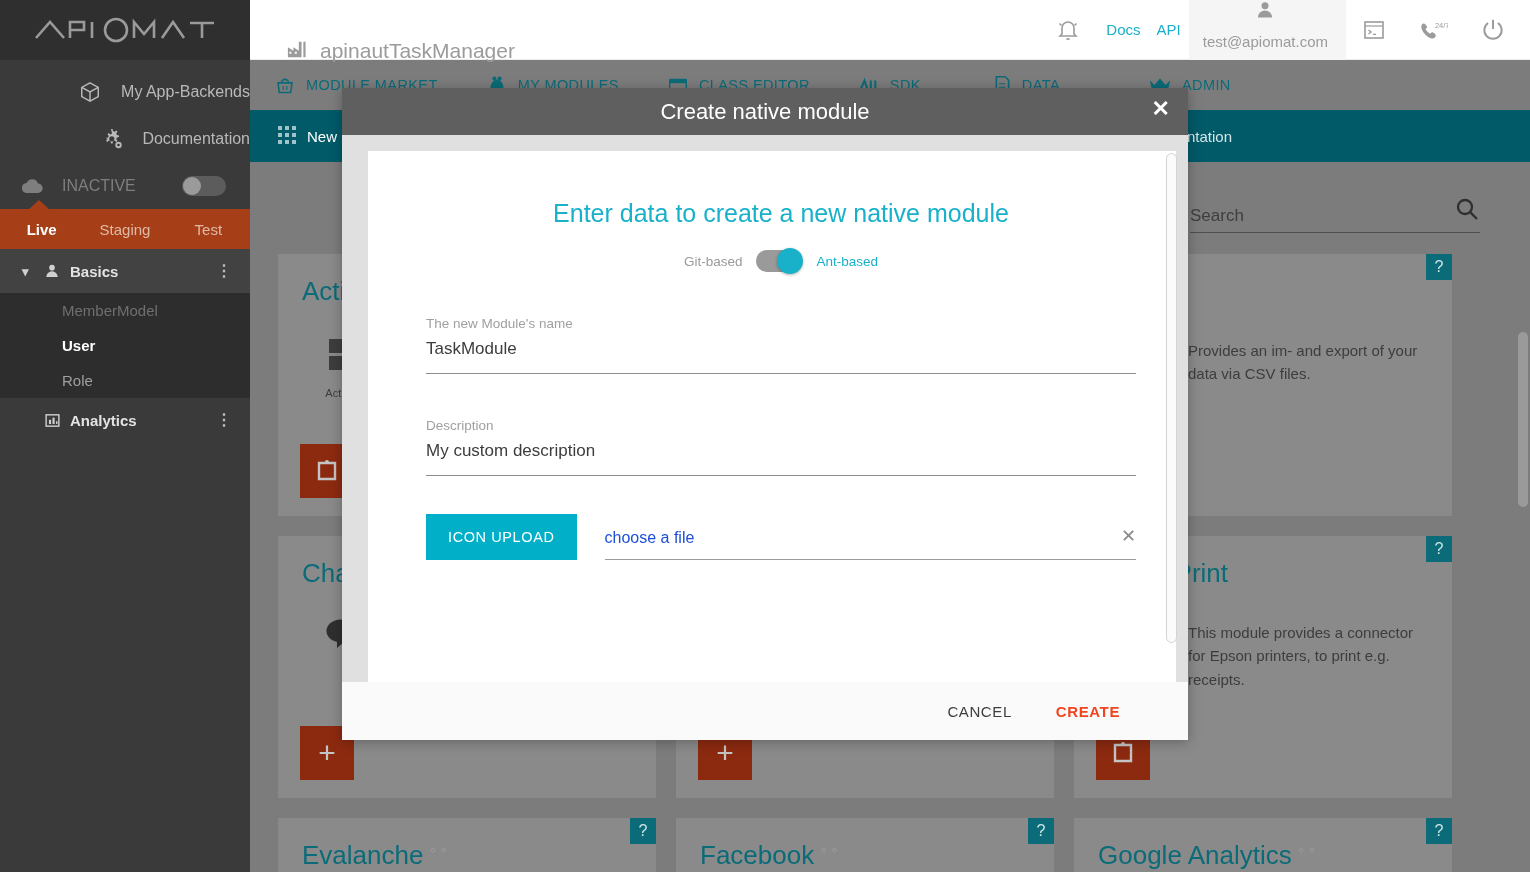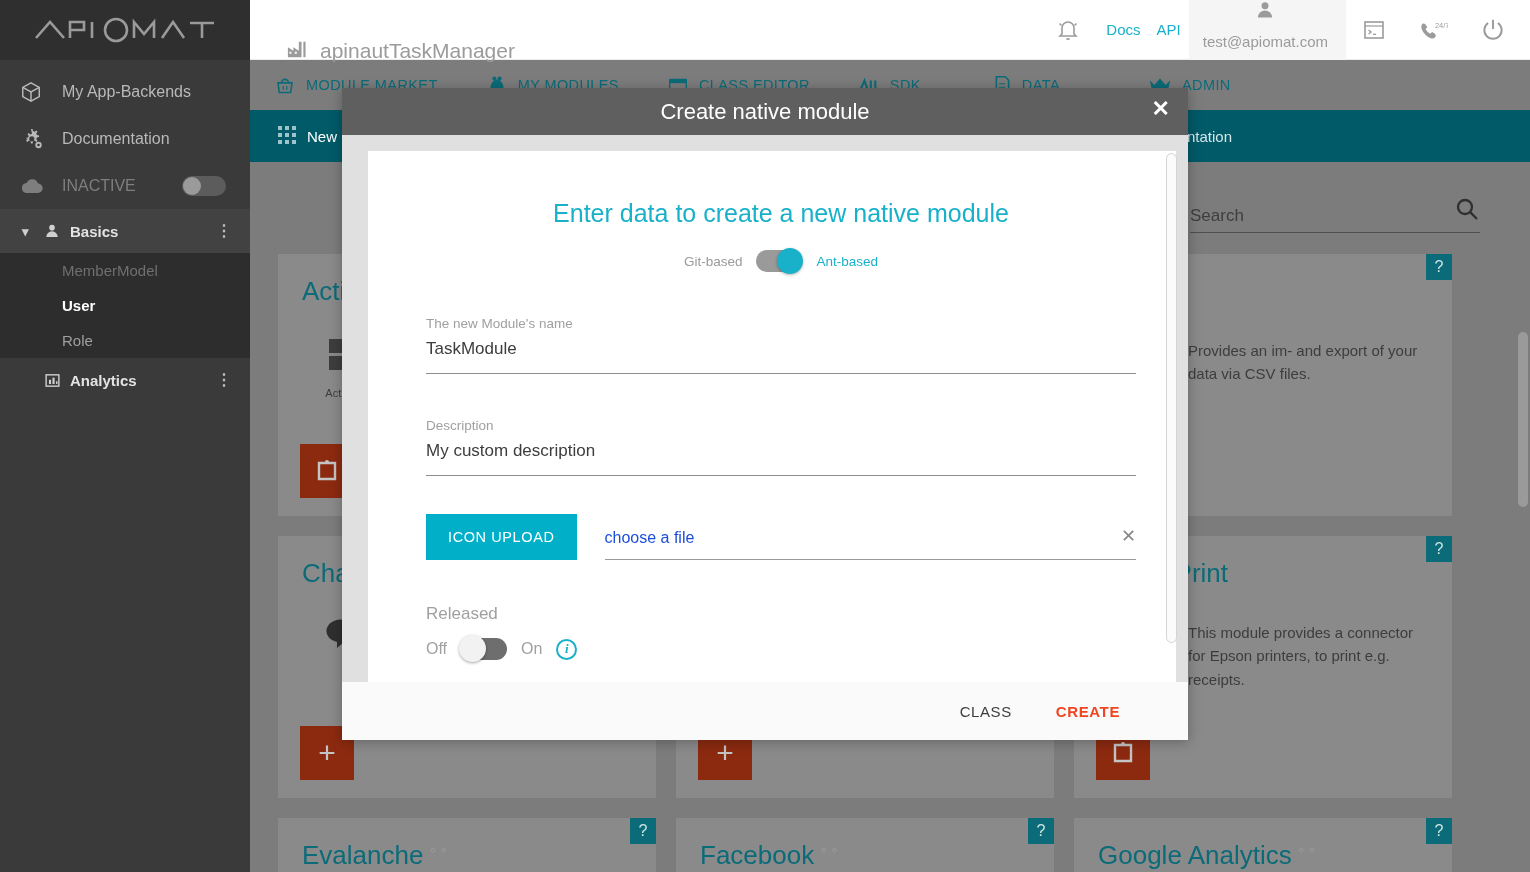--- a/index.html
+++ b/index.html
@@ -25,20 +25,21 @@
     display: flex; align-items: center; justify-content: center;
   }
   .logo-svg { display:block; }
 
   .nav-main { background: #3a3a3a; padding-top: 8px; }
   .nav-row {
     display: flex; align-items: center;
     height: 47px; padding-left: 20px;
     color: #b9b9b9; font-size: 16px;
     cursor: pointer;
+    justify-content: flex-end;
   }
   .nav-row .ico { width: 42px; display:flex; align-items:center; color:#b9b9b9; }
   .nav-row.inactive { color: #7e7e7e; }
   .nav-row.inactive .ico { color: #7e7e7e; }
 
   .toggle-pill {
     margin-left: auto; margin-right: 24px;
     width: 44px; height: 20px; border-radius: 10px;
     background: #5c5c5c; position: relative;
   }
@@ -293,20 +294,26 @@
             <path d="M6 16 a5 5 0 0 1 .6-9.9 A6 6 0 0 1 18 6.6 a4.7 4.7 0 0 1 0 9.4 Z"></path>
           </svg>
         </span>
         <span>INACTIVE</span>
         <span class="toggle-pill">
           <span class="knob"></span>
         </span>
       </div>
     </div>
 
+    <div class="env-bar">
+      <span class="caret"></span>
+      <div class="env-tab active">Live</div>
+      <div class="env-tab">Staging</div>
+      <div class="env-tab">Test</div>
+    </div>
 
     <div class="tree">
       <div class="tree-parent">
         <span class="chev">▾</span>
         <span class="pico">
           <svg width="16" height="16" viewBox="0 0 24 24" fill="currentColor">
               <circle cx="12" cy="7" r="4.2"></circle>
               <path d="M3.5 21 a8.5 8.5 0 0 1 17 0 Z"></path>
             </svg>
         </span>
@@ -659,37 +666,26 @@
         </div>
 
         <div class="upload-row">
           <div class="upload-btn">ICON UPLOAD</div>
           <div class="upload-file">
             <span class="upload-ph">choose a file</span>
             <span class="upload-x">✕</span>
           </div>
         </div>
 
-        <div class="released-block">
-          <div class="released-label">Released</div>
-          <div class="released-row">
-            <span class="rel-lbl">Off</span>
-            <span class="sw-track2">
-              <span class="sw-knob2"></span>
-            </span>
-            <span class="rel-lbl">On</span>
-            <span class="info-circle">i</span>
-          </div>
-        </div>
       </div>
 
       <div class="modal-scroll">
         <div class="mthumb"></div>
       </div>
     </div>
 
     <div class="modal-foot">
-      <span class="btn-cancel">CLASS</span>
+      <span class="btn-cancel">CANCEL</span>
       <span class="btn-create">CREATE</span>
     </div>
   </div>
 
 </div>
 
 </body></html>

